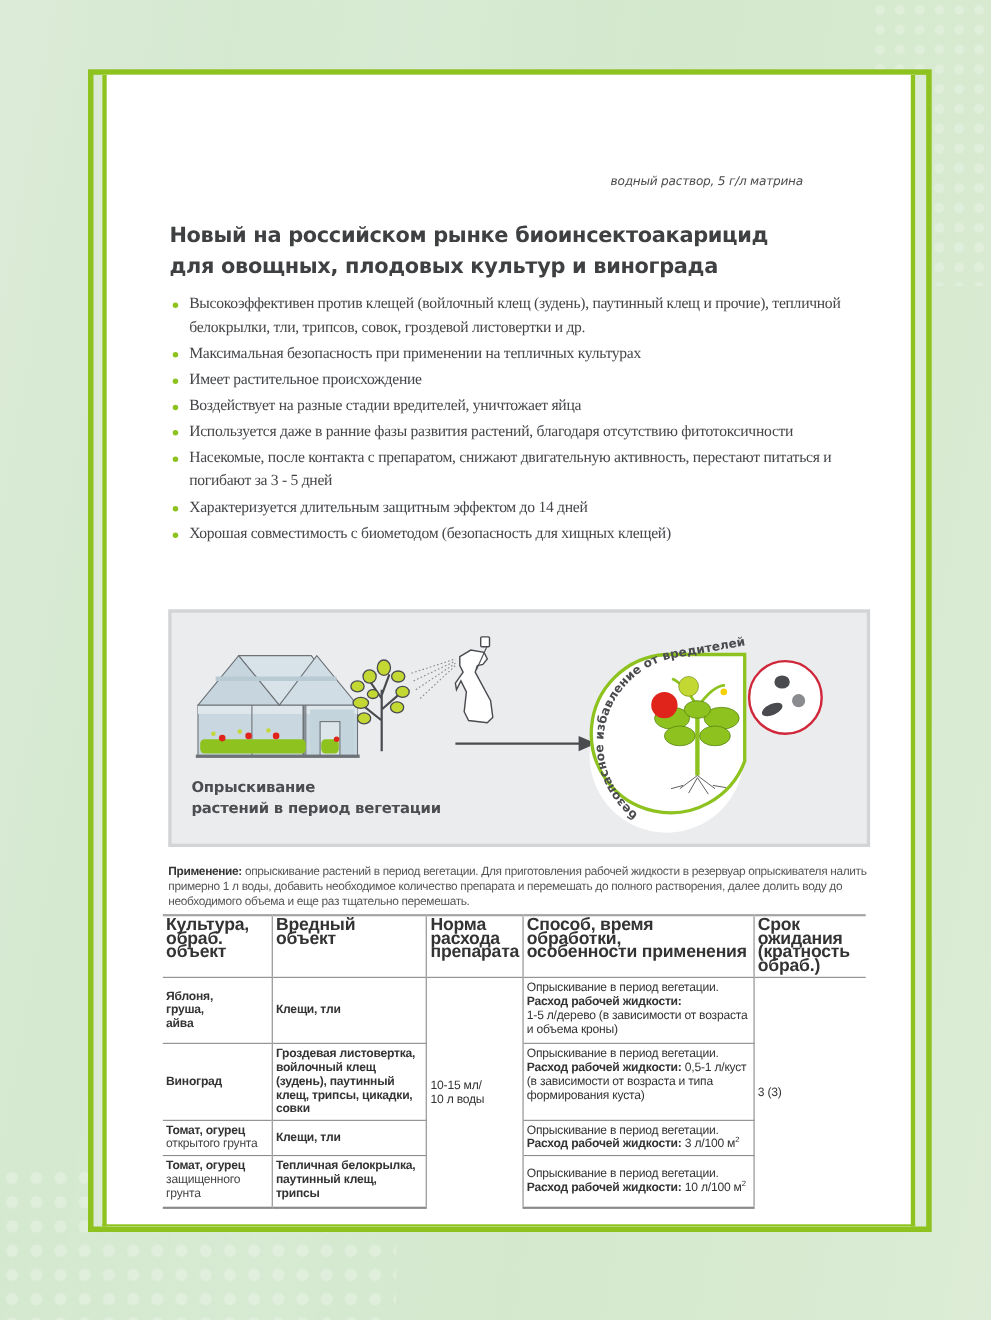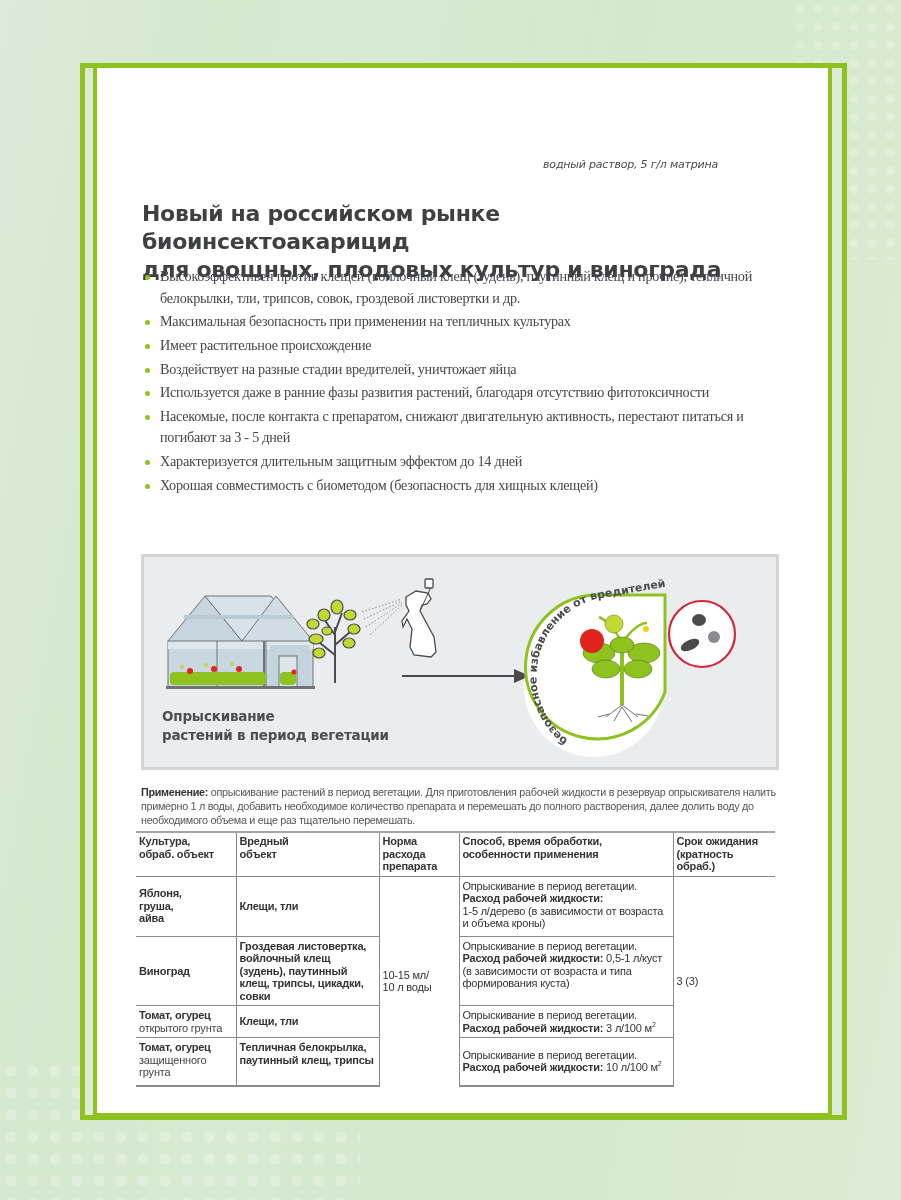--- a/index.html
+++ b/index.html
@@ -34,33 +34,33 @@
     background: #dcebd6;
   }
   .frame-inner {
     position: absolute; left: 93px; top: 68px; width: 739px; height: 1047px;
     border-left: 4px solid #8dc21f;
     border-right: 4px solid #8dc21f;
     border-bottom: 2px solid #8dc21f;
     background: #ffffff;
   }
 
-  .page { position: absolute; left: 0; top: 0; width: 848px; height: 1200px; }
+  .page { position: absolute; left: 12px; top: 0; width: 848px; height: 1200px; }
 
   .subtitle {
     position: absolute; right: 130px; top: 158px;
     font-family: "DejaVu Sans", sans-serif;
     font-style: italic; font-size: 11px; color: #4a4a4a;
     letter-spacing: -0.2px;
   }
 
   .headline {
     position: absolute; left: 142px; top: 200px; width: 620px;
     font-family: "DejaVu Sans", sans-serif;
-    font-weight: bold; font-size: 22px; line-height: 28px; color: #3e4042;
+    font-weight: bold; font-size: 19px; line-height: 28px; color: #3e4042;
     letter-spacing: -0.3px;
   }
 
   .bullets {
     position: absolute; left: 143px; top: 266px; width: 650px;
     list-style: none;
     font-family: Liberation Serif, serif;
     font-size: 14.2px; line-height: 21.5px; color: #444649;
     letter-spacing: -0.25px;
   }
@@ -100,21 +100,21 @@
     font-family: "Liberation Sans", sans-serif;
     font-size: 11px; line-height: 12.5px; color: #333;
     letter-spacing: -0.2px;
   }
   .tbl th {
     text-align: left; vertical-align: top; font-weight: bold;
     padding: 2px 3px 3px 3px;
     border-top: 2px solid #a4a4a4;
     border-bottom: 1px solid #8a8a8a;
     border-left: 1px solid #8a8a8a;
-    color: #333; font-size: 11px;
+    color: #333; font-size: 16px;
   }
   .tbl th:first-child { border-left: none; }
   .tbl td {
     vertical-align: middle; padding: 3px 3px;
     border-top: 1px solid #8a8a8a;
     border-left: 1px solid #8a8a8a;
   }
   .tbl td.first { border-left: none; }
   .tbl tr.last td { border-bottom: 2px solid #8a8a8a; }
   .tbl .bold { font-weight: bold; }

